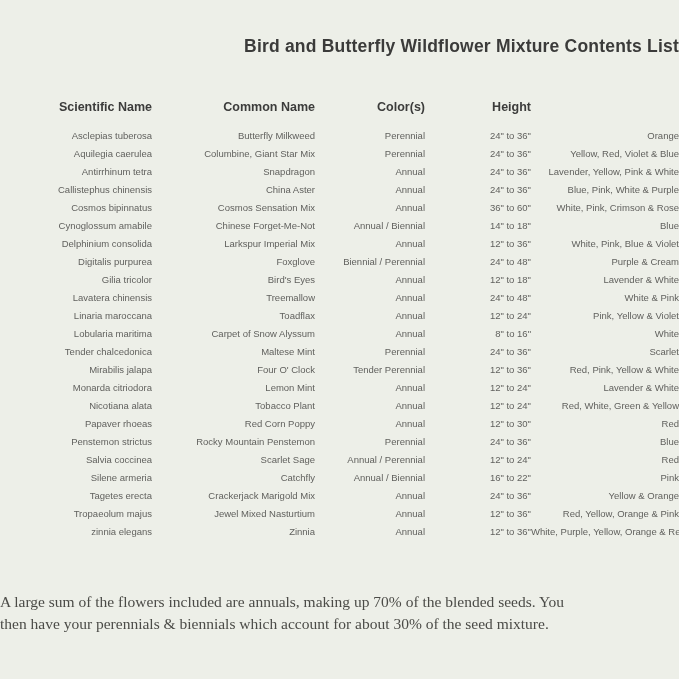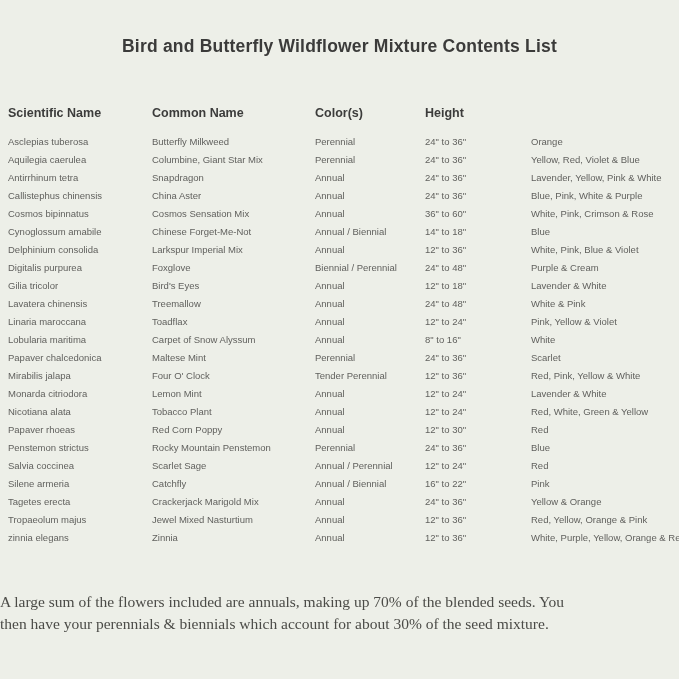--- a/index.html
+++ b/index.html
@@ -9,29 +9,29 @@
     overflow: hidden;
   }
   .page {
     position: relative;
     width: 679px; height: 679px;
     background: #edefe8;
   }
   .title {
     position: absolute;
     top: 36px; left: 0; right: 0;
-    text-align: center;
+    text-align: right;
     font-size: 17.5px;
     font-weight: 700;
     color: #3b3b3a;
     letter-spacing: 0.2px;
   }
   .table {
     position: absolute;
-    top: 103px; left: 8px; right: 0;
+    top: 97px; left: 8px; right: 0; text-align: right;
   }
   .grid-row {
     display: grid;
     grid-template-columns: 144px 163px 110px 106px auto;
   }
   .header-row {
     font-size: 12.5px;
     font-weight: 700;
     color: #3c3c3b;
     height: 20px;
@@ -149,21 +149,21 @@
           <span>Pink, Yellow &amp; Violet</span>
         </div>
         <div class="grid-row row">
           <span>Lobularia maritima</span>
           <span>Carpet of Snow Alyssum</span>
           <span>Annual</span>
           <span>8" to 16"</span>
           <span>White</span>
         </div>
         <div class="grid-row row">
-          <span>Papaver chalcedonica</span>
+          <span>Tender chalcedonica</span>
           <span>Maltese Mint</span>
           <span>Perennial</span>
           <span>24" to 36"</span>
           <span>Scarlet</span>
         </div>
         <div class="grid-row row">
           <span>Mirabilis jalapa</span>
           <span>Four O' Clock</span>
           <span>Tender Perennial</span>
           <span>12" to 36"</span>

